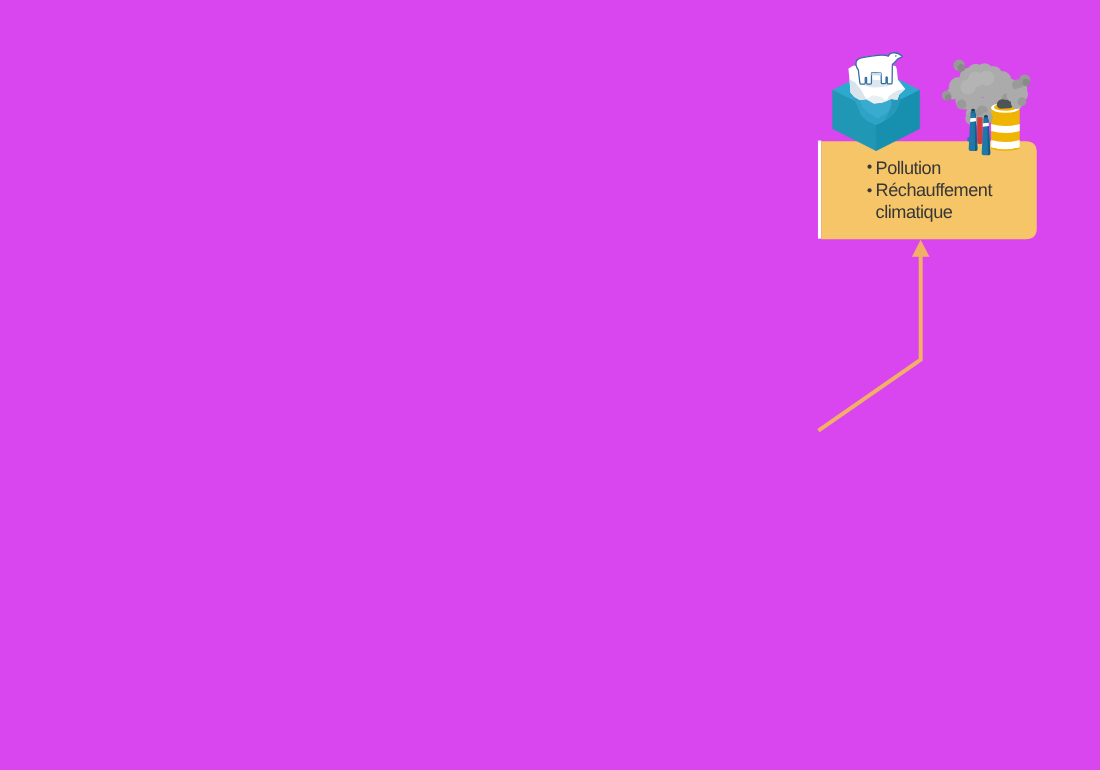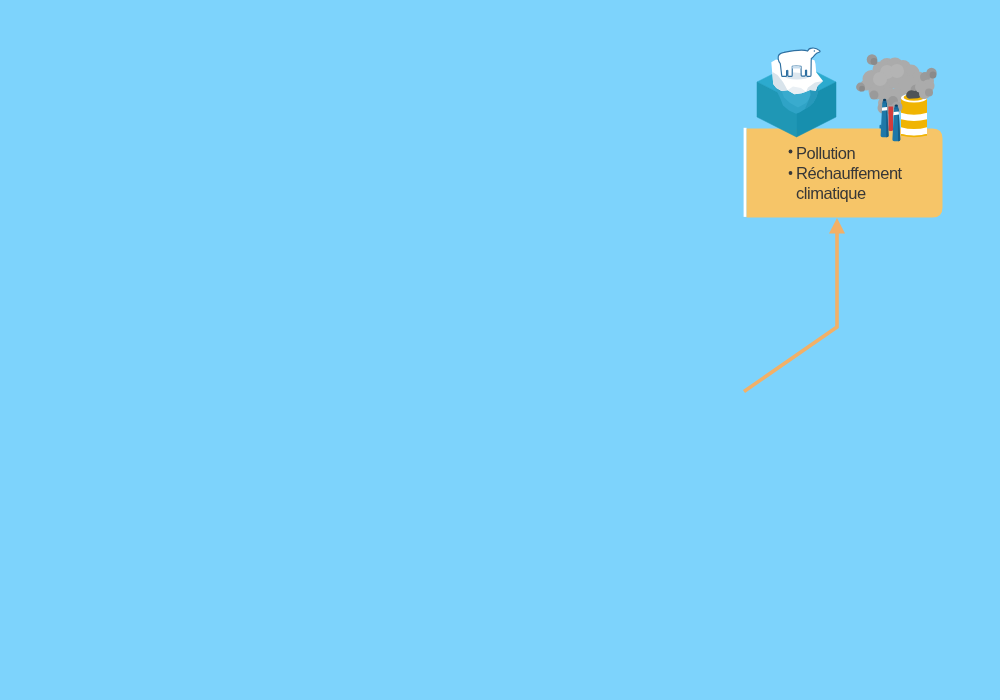--- a/index.html
+++ b/index.html
@@ -1,16 +1,16 @@
 <!DOCTYPE html>
 <html><head>
 <meta charset="utf-8">
 <style>
 html,body{margin:0;padding:0;background:#000;}
-#stage{position:relative;width:1000px;height:700px;background:#7dd3fc;overflow:hidden;text-align:right;}
+#stage{position:relative;width:1000px;height:700px;background:#d946ef;overflow:hidden;text-align:right;}
 svg{position:absolute;left:0;top:0;}
 </style>
 </head>
 <body>
 <div id="stage">
 <svg width="1000" height="700" viewBox="0 0 1000 700" font-family="Liberation Sans, sans-serif">
   <defs>
     <linearGradient id="bergUW" x1="0" y1="0" x2="0" y2="1">
       <stop offset="0" stop-color="#5cc2df"></stop>
       <stop offset="1" stop-color="#2f9ec5"></stop>

